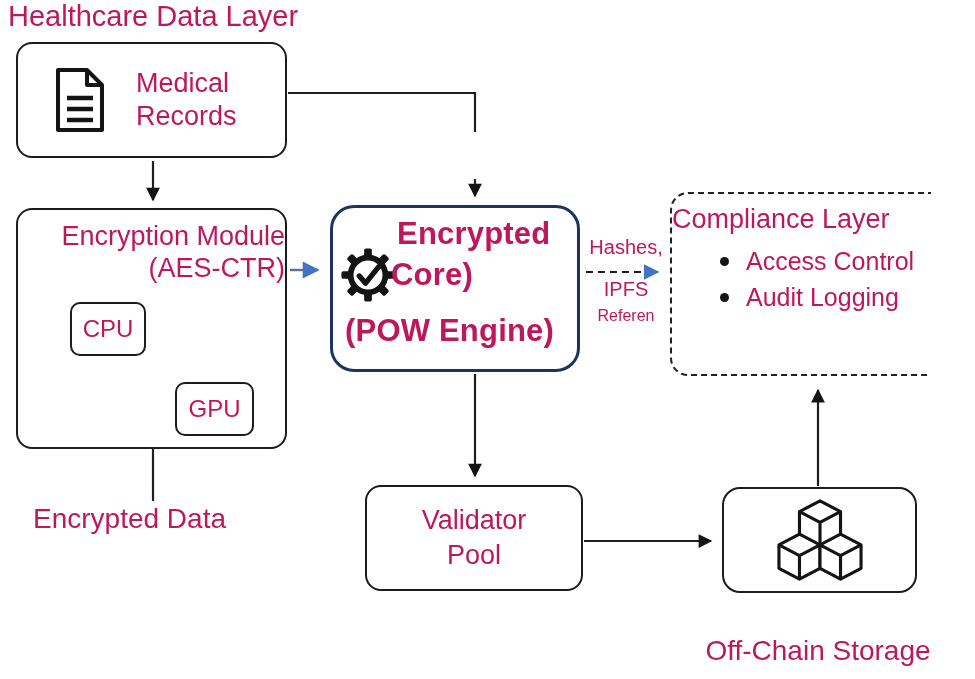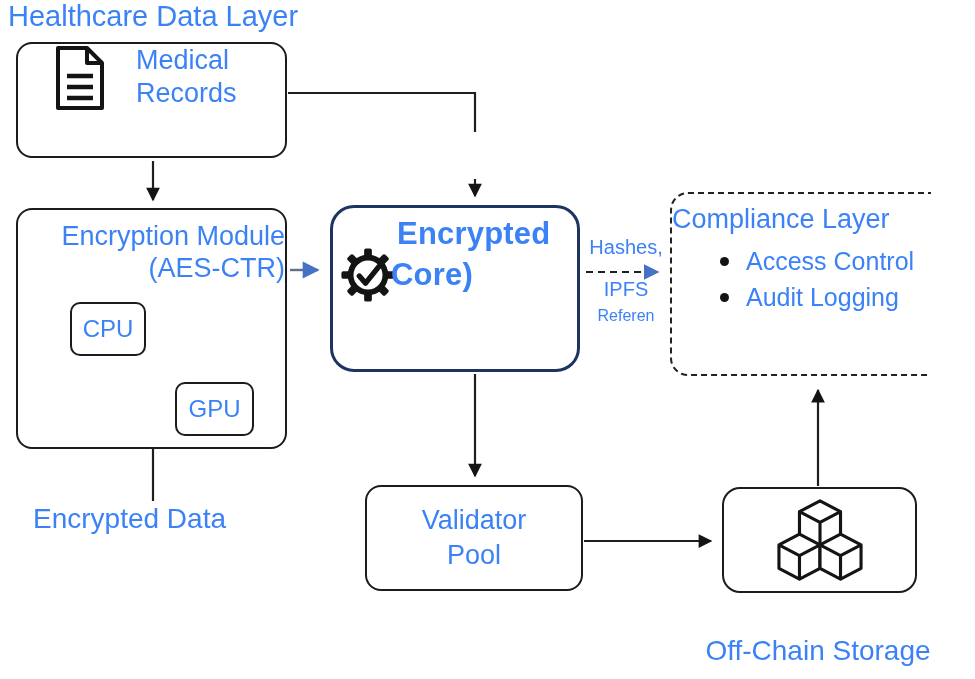--- a/index.html
+++ b/index.html
@@ -1,28 +1,28 @@
 <!DOCTYPE html>
 <html><head>
 <meta charset="utf-8">
 <style>
   html,body{margin:0;padding:0;background:#fff;}
   .canvas{
     position:relative;width:931px;height:679px;background:#fff;
-    font-family:"Liberation Sans",sans-serif;color:#3b82f6;overflow:hidden;
+    font-family:"Liberation Sans",sans-serif;color:#be185d;overflow:hidden;
   }
   .node{
     position:absolute;background:#fff;border:2.5px solid #1c1c1c;
     border-radius:16px;box-sizing:border-box;
   }
   .abs-label{position:absolute;white-space:pre-line;}
   
   .layer-title{left:8px;top:0px;font-size:29px;}
   
-  .medical{left:16px;top:42px;width:271px;height:116px;display:flex;padding-left:36px;gap:30px;}
+  .medical{left:16px;top:42px;width:271px;height:116px;display:flex;align-items:center;padding-left:36px;gap:30px;}
   .medical .mr-label{font-size:27px;line-height:1.22;width:120px;}
   
   .encryption{left:16px;top:208px;width:271px;height:241px;text-align:right;}
   .enc-title{margin-top:11px;font-size:27px;line-height:1.18;}
   .chip{position:absolute;background:#fff;border:2.5px solid #1c1c1c;border-radius:10px;
         display:flex;align-items:center;justify-content:center;font-size:24px;box-sizing:border-box;}
   .cpu{left:52px;top:92px;width:76px;height:54px;}
   .gpu{left:157px;top:172px;width:79px;height:54px;}
   .encrypted-label{left:33px;top:503px;font-size:28px;}
   
@@ -119,20 +119,21 @@
         <rect x="26" y="2.5" width="8" height="9" rx="2" transform="rotate(180 30 30)"></rect>
         <rect x="26" y="2.5" width="8" height="9" rx="2" transform="rotate(225 30 30)"></rect>
         <rect x="26" y="2.5" width="8" height="9" rx="2" transform="rotate(270 30 30)"></rect>
         <rect x="26" y="2.5" width="8" height="9" rx="2" transform="rotate(315 30 30)"></rect>
       </g>
       <circle cx="30" cy="30" r="18" fill="#fff" stroke="#141414" stroke-width="6"></circle>
       <path d="M21,31 L27.5,38.5 L41,21.5" fill="none" stroke="#141414" stroke-width="5.5" stroke-linecap="round" stroke-linejoin="round"></path>
     </svg>
     <div class="bc-line bc-l1">Encrypted</div>
     <div class="bc-line bc-l2">Core)</div>
+    <div class="bc-line bc-l3">(POW Engine)</div>
   </div>
 
   <div class="abs-label hashes">Hashes,</div>
   <div class="abs-label ipfs">IPFS</div>
   <div class="abs-label referen">Referen</div>
 
   <div class="node compliance">
     <div class="comp-title">Compliance Layer</div>
     <ul class="comp-list">
       <li>Access Control</li>

